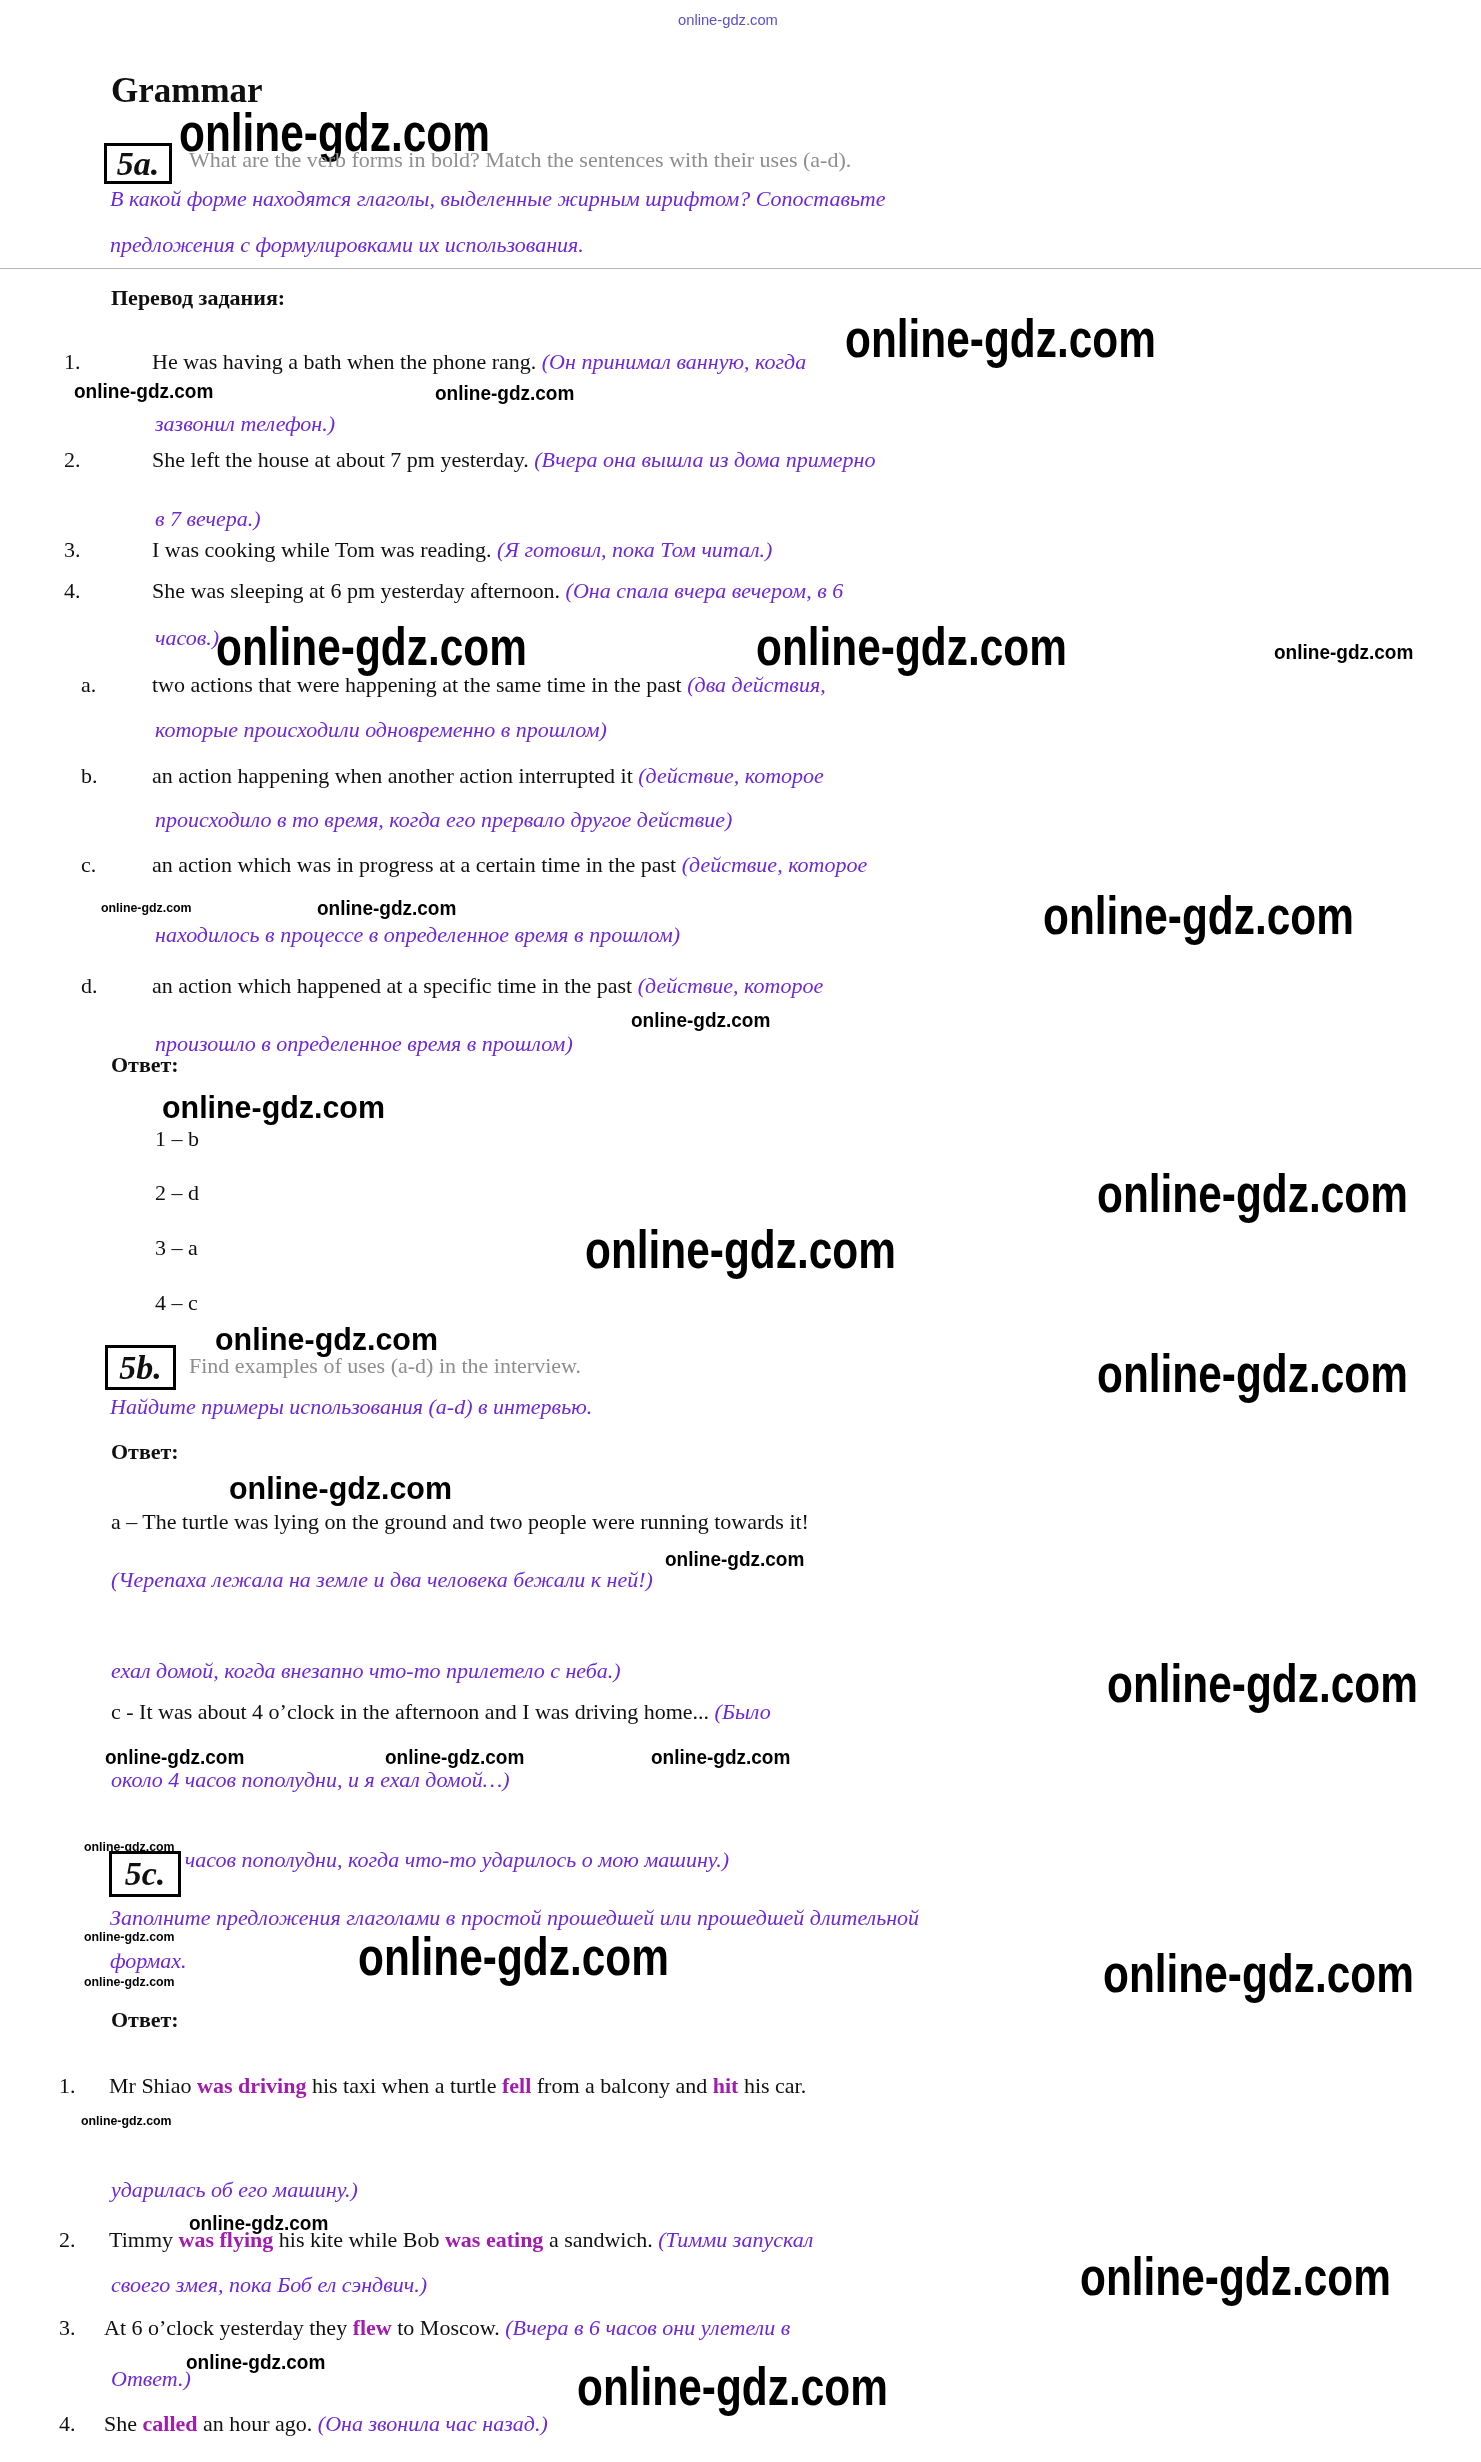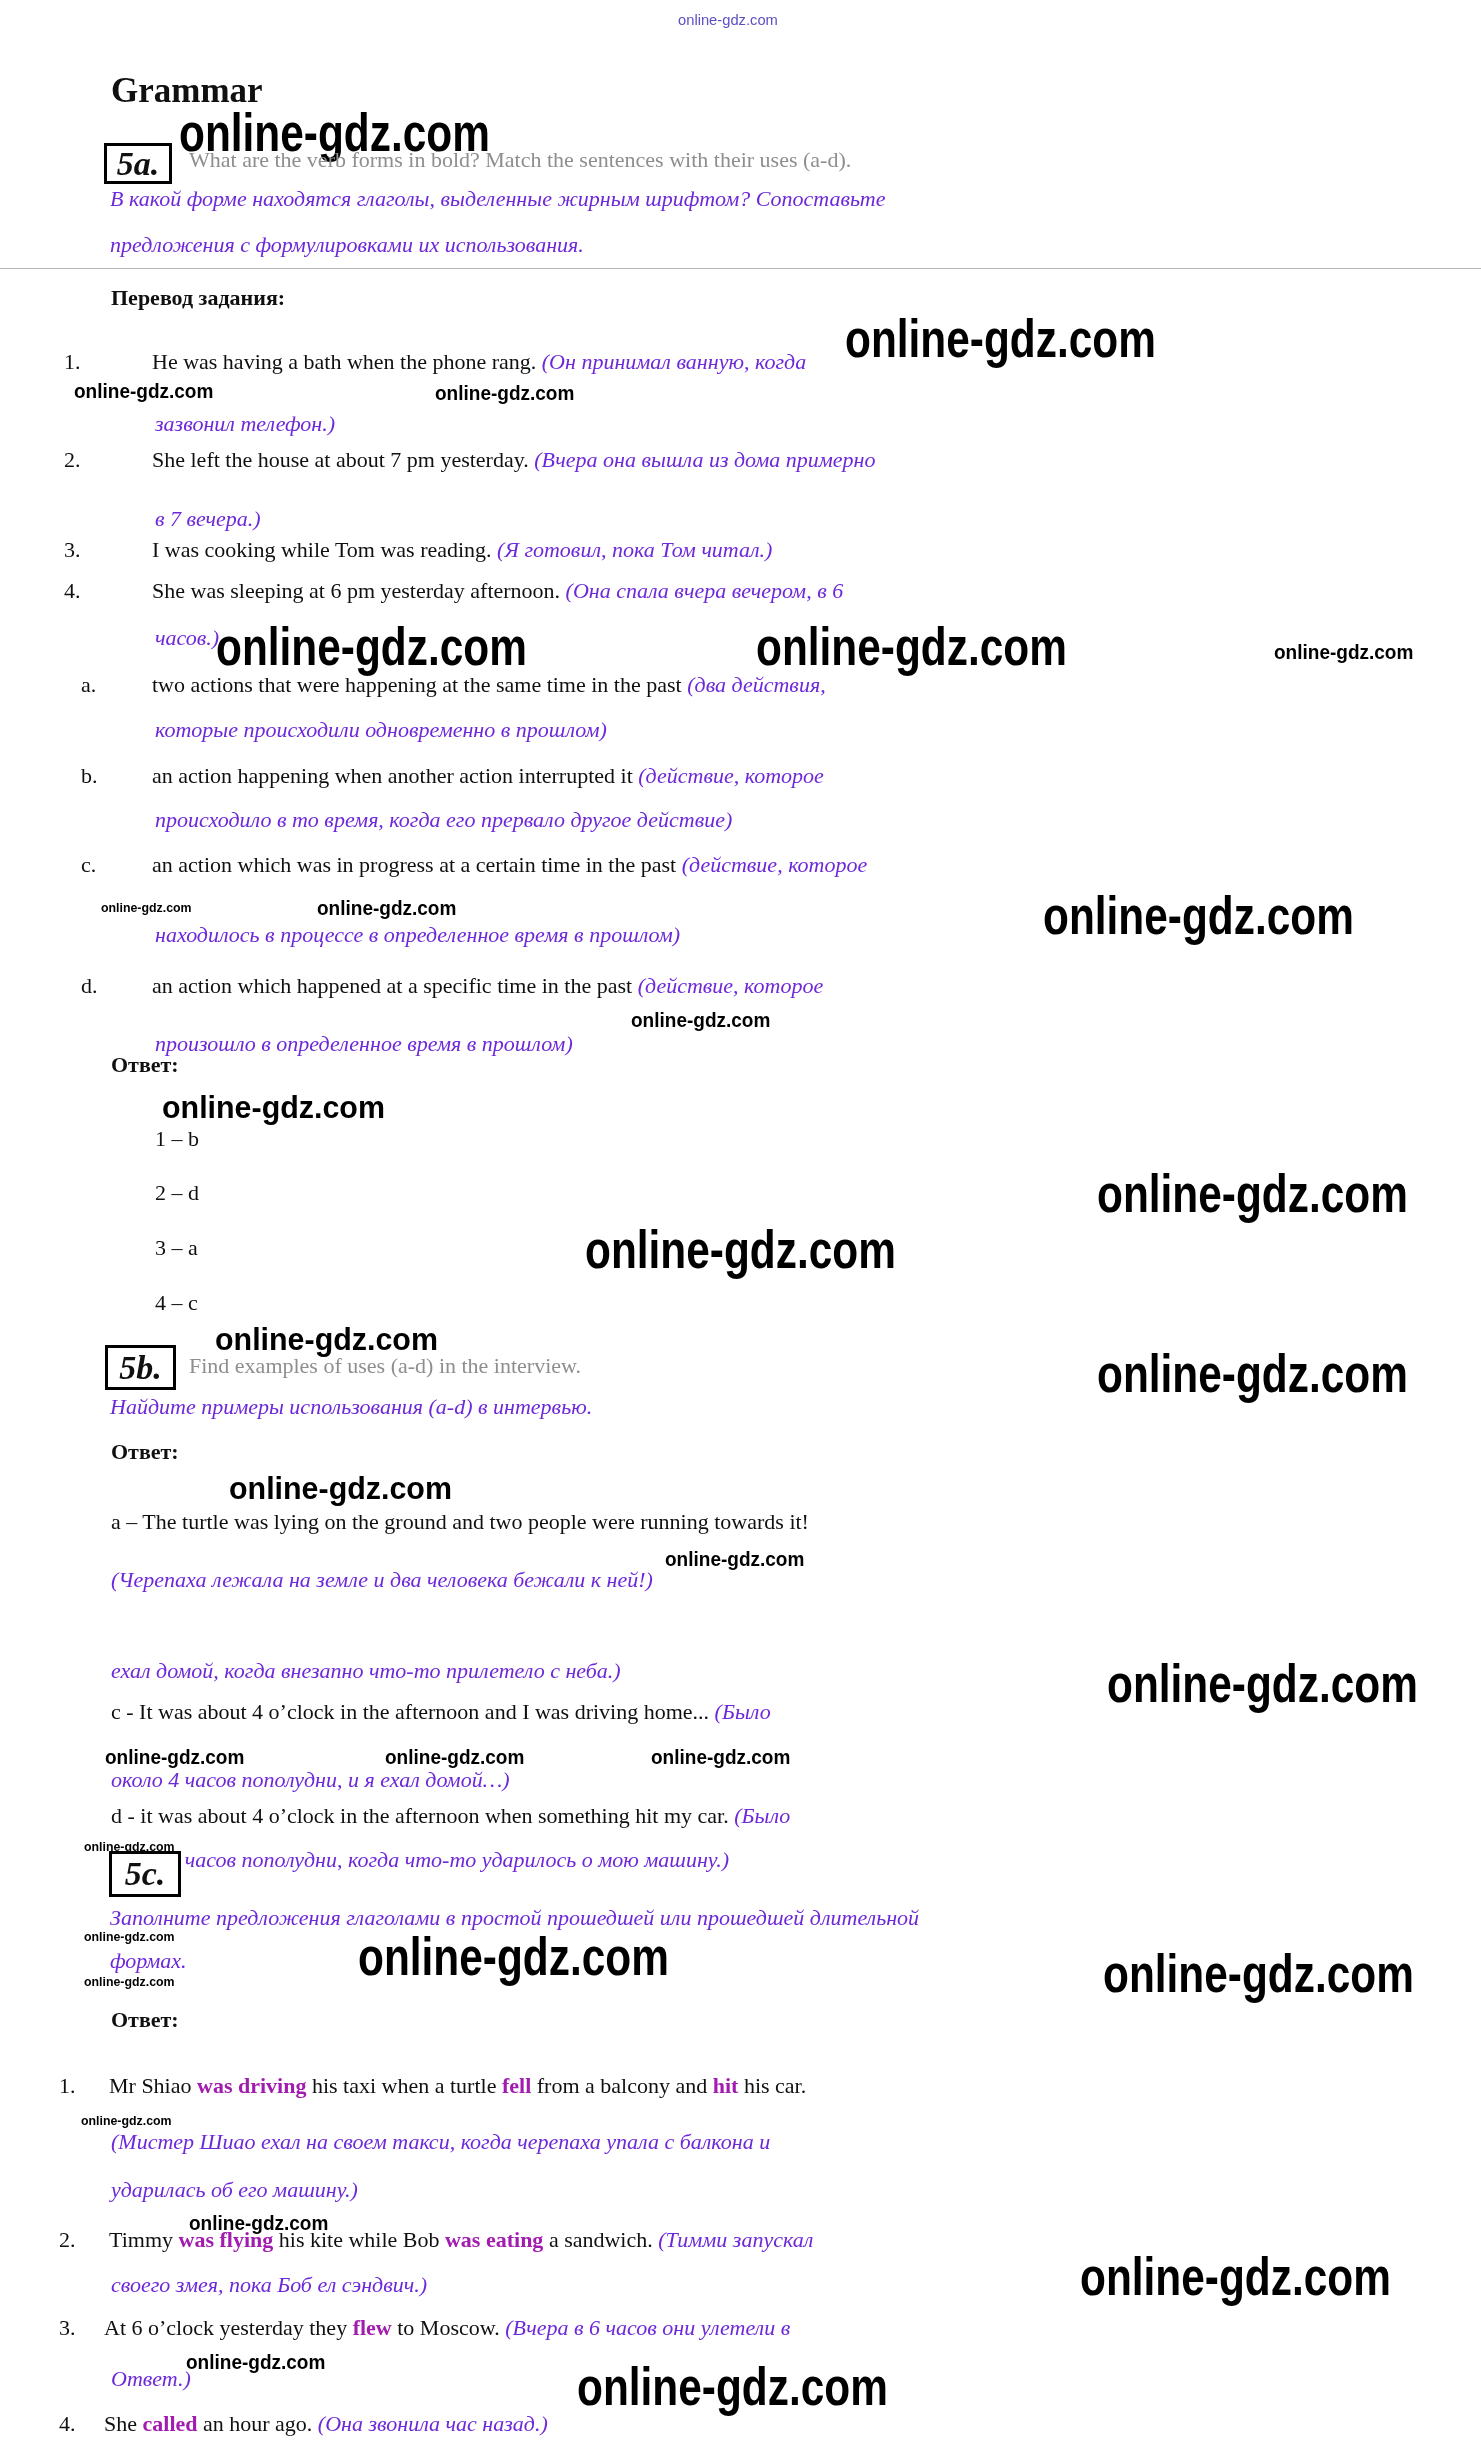--- a/index.html
+++ b/index.html
@@ -109,42 +109,40 @@
 
   <div class="ln gi" style="left:111px;top:1651px">ехал домой, когда внезапно что-то прилетело с неба.)</div>
   <div class="wm w-xl" style="left:1107px;top:1645px">online-gdz.com</div>
 
   <div class="ln" style="left:111px;top:1692px"><span>c - It was about 4 o’clock in the afternoon and I was driving home...</span><span class="gi"> (Было</span></div>
   <div class="wm w-sm" style="left:105px;top:1738px">online-gdz.com</div>
   <div class="wm w-sm" style="left:385px;top:1738px">online-gdz.com</div>
   <div class="wm w-sm" style="left:651px;top:1738px">online-gdz.com</div>
   <div class="ln gi" style="left:111px;top:1760px">около 4 часов пополудни, и я ехал домой…)</div>
 
-  <div class="ln" style="left:111px;top:1796px"><span>d - it was about 4 o’clock in the afternoon when something hit my car.</span><span class="gi"> (Было</span></div>
 
   <div class="ln gi" style="top: 1840px; left: 111px; display: block;">около 4 часов пополудни, когда что-то ударилось о мою машину.)</div>
 
   <div class="wm w-xs" style="left:84px;top:1831px">online-gdz.com</div>
 
   <div class="badge" style="left:109px;top:1843px;width:66px;height:40px">
       <span>5c.</span>
     </div>
   <div class="ln gi" style="left:110px;top:1898px">Заполните предложения глаголами в простой прошедшей или прошедшей длительной</div>
   <div class="wm w-xs" style="left:84px;top:1921px">online-gdz.com</div>
   <div class="wm w-xl" style="left:358px;top:1918px">online-gdz.com</div>
   <div class="wm w-xl" style="left:1103px;top:1935px">online-gdz.com</div>
   <div class="ln gi" style="left:110px;top:1941px">формах.</div>
   <div class="wm w-xs" style="left:84px;top:1966px">online-gdz.com</div>
 
   <div class="ln b" style="left:111px;top:2000px">Ответ:</div>
 
   <div class="ln" style="left:59px;top:2066px">1.</div>
   <div class="ln" style="left:109px;top:2066px"><span>Mr Shiao </span><span class="red">was driving</span><span> his taxi when a turtle </span><span class="red">fell</span><span> from a balcony and </span><span class="red">hit</span><span> his car.</span></div>
   <div class="wm w-xs" style="left:81px;top:2105px">online-gdz.com</div>
-  <div class="ln gi" style="left:111px;top:2122px">(Мистер Шиао ехал на своем такси, когда черепаха упала с балкона и</div>
   <div class="ln gi" style="left:111px;top:2170px">ударилась об его машину.)</div>
   <div class="wm w-sm" style="left:189px;top:2204px">online-gdz.com</div>
 
   <div class="ln" style="left:59px;top:2220px">2.</div>
   <div class="ln" style="left:109px;top:2220px"><span>Timmy </span><span class="red">was flying</span><span> his kite while Bob </span><span class="red">was eating</span><span> a sandwich.</span><span class="gi"> (Тимми запускал</span></div>
   <div class="wm w-xl" style="left:1080px;top:2238px">online-gdz.com</div>
   <div class="ln gi" style="left:111px;top:2265px">своего змея, пока Боб ел сэндвич.)</div>
 
   <div class="ln" style="left:59px;top:2308px">3.</div>
   <div class="ln" style="left:104px;top:2308px"><span>At 6 o’clock yesterday they </span><span class="red">flew</span><span> to Moscow.</span><span class="gi"> (Вчера в 6 часов они улетели в</span></div>

